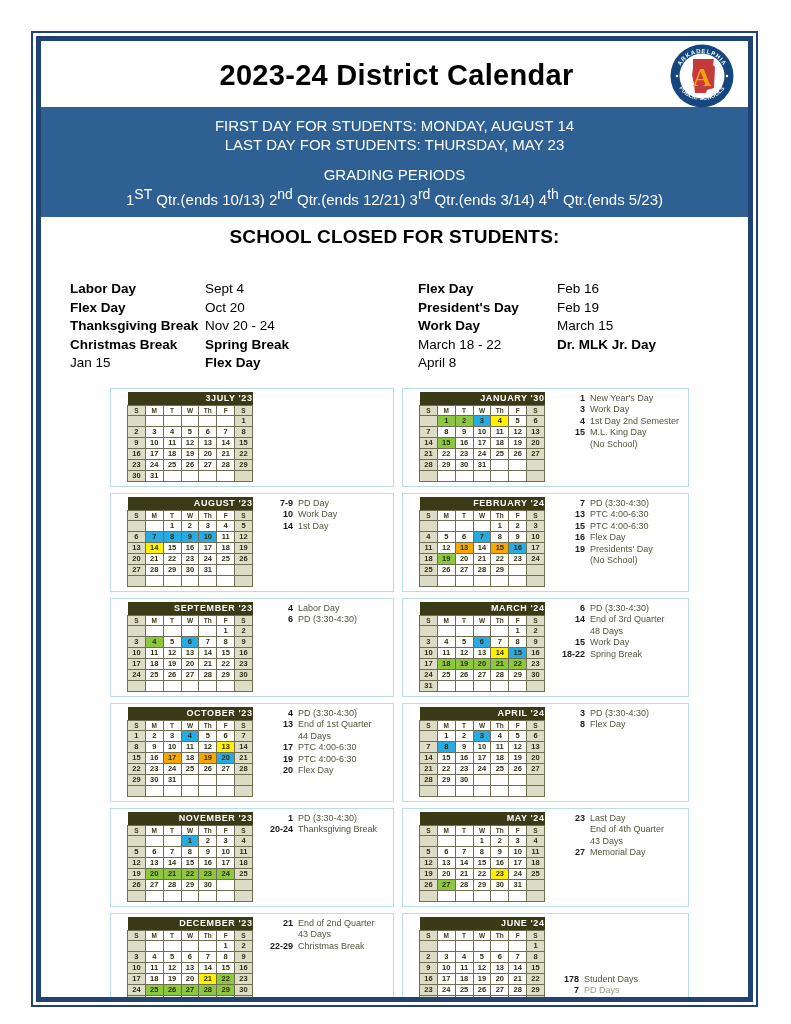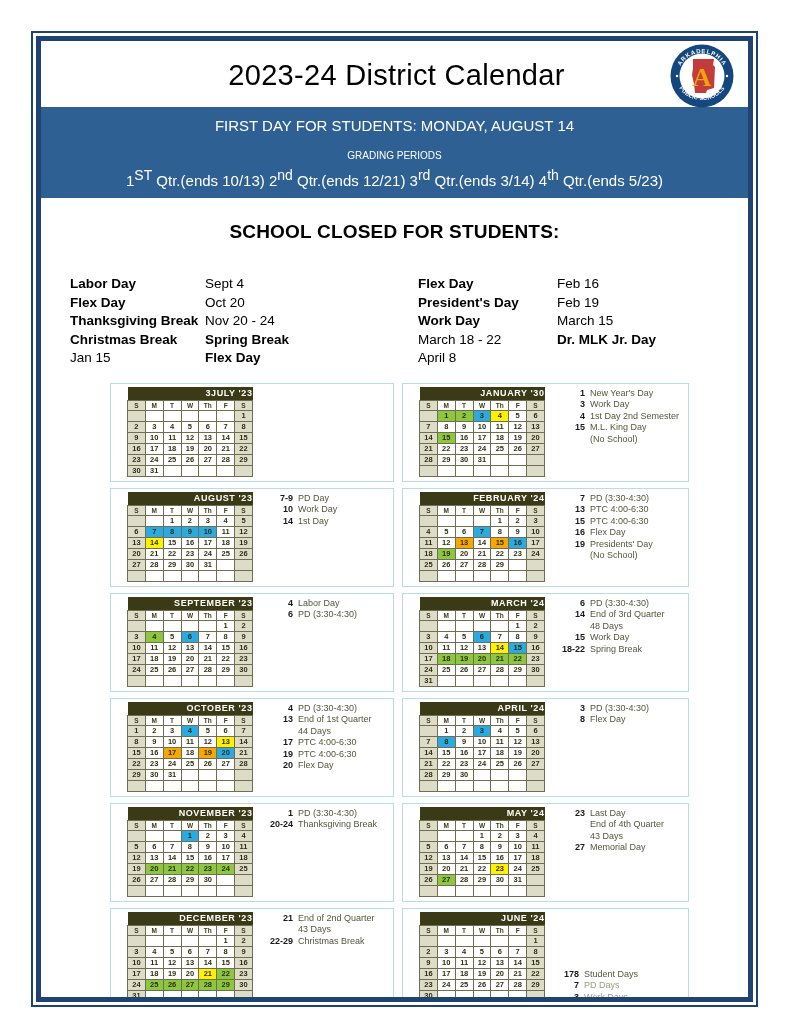--- a/index.html
+++ b/index.html
@@ -3,31 +3,31 @@
 <meta charset="utf-8">
 <style>
   html,body{margin:0;padding:0;background:#fff;}
   body{width:791px;height:1024px;position:relative;font-family:"Liberation Sans",sans-serif;color:#000;}
   
   .frame{position:absolute;left:31px;top:31px;width:727px;border:2px solid var(--frame);padding:3px;background:#fff;box-sizing:border-box;}
   .frame-inner{border:5px solid var(--frame);height:956px;overflow:hidden;background:#fff;}
 
   
   .header{position:relative;height:66px;}
-  .district-title{position:absolute;left:4px;right:0;top:18px;text-align:center;font-size:29px;font-weight:normal;letter-spacing:0.3px;}
+  .district-title{position:absolute;left:4px;right:0;top:18px;text-align:center;font-size:29px;font-weight:bold;letter-spacing:0.3px;}
   .logo{position:absolute;right:14px;top:3px;width:64px;height:64px;}
 
   
   .banner{background:var(--banner);color:#fff;text-align:center;padding:9px 0 7px 0;}
   .banner .bline{font-size:15px;line-height:19px;}
-  .grading-title{font-size:10px;line-height:19px;margin-top:11px;}
+  .grading-title{font-size:15px;line-height:19px;margin-top:11px;}
   .grading-line{font-size:15px;line-height:20px;}
   .grading-line sup{font-size:14px;}
 
-  .closed-heading{text-align:center;font-size:19px;font-weight:bold;margin-top:23px;letter-spacing:0.2px;}
+  .closed-heading{text-align:center;font-size:19px;font-weight:bold;margin-top:9px;letter-spacing:0.2px;}
 
   
   .holidays{margin:32px 0 0 29px;display:grid;grid-template-columns:135px 213px 139px auto;font-size:13.5px;line-height:18.5px;}
   .holidays .hname{font-weight:bold;}
 
   
   .cal-grid{margin:15px 0 0 69px;display:grid;grid-template-columns:284px 287px;column-gap:8px;row-gap:6px;}
   .panel{border:1px solid var(--panelborder);background:#fff;display:flex;align-items:flex-start;padding:3px 4px 4px 16px;box-sizing:border-box;min-height:98px;}
   table.cal{border-collapse:collapse;table-layout:fixed;width:126px;flex:0 0 126px;}
   .cal .cal-title{background:var(--olive);color:#fff;font-size:9px;font-weight:bold;letter-spacing:0.6px;text-align:right;height:13px;padding:0;}
@@ -64,20 +64,21 @@
         </defs>
         <text font-size="6" fill="#ffffff" font-weight="bold" letter-spacing="0.8"><textPath href="#arcTop" startOffset="50%" text-anchor="middle" id="logo-top-tp">ARKADELPHIA</textPath></text>
         <text font-size="5.5" fill="#ffffff" font-weight="bold" letter-spacing="0.3"><textPath href="#arcBot" startOffset="50%" text-anchor="middle" id="logo-bot-tp">PUBLIC SCHOOLS</textPath></text>
         <circle cx="7" cy="32" r="1.2" fill="#ffffff"></circle>
         <circle cx="57" cy="32" r="1.2" fill="#ffffff"></circle>
       </svg>
     </div>
 
     <div class="banner">
       <div class="bline">FIRST DAY FOR STUDENTS: MONDAY, AUGUST 14</div>
+      <div class="bline">LAST DAY FOR STUDENTS: THURSDAY, MAY 23</div>
       <div class="grading-title">GRADING PERIODS</div>
       <div class="grading-line">1<sup>ST</sup> Qtr.(ends 10/13) 2<sup>nd</sup> Qtr.(ends 12/21) 3<sup>rd</sup> Qtr.(ends 3/14) 4<sup>th</sup> Qtr.(ends 5/23)</div>
     </div>
 
     <div class="closed-heading">SCHOOL CLOSED FOR STUDENTS:</div>
 
     <div class="holidays">
         <div class="hname">Labor Day</div>
         <div class="hdate">Sept 4</div>
         <div class="hname">Flex Day</div>

